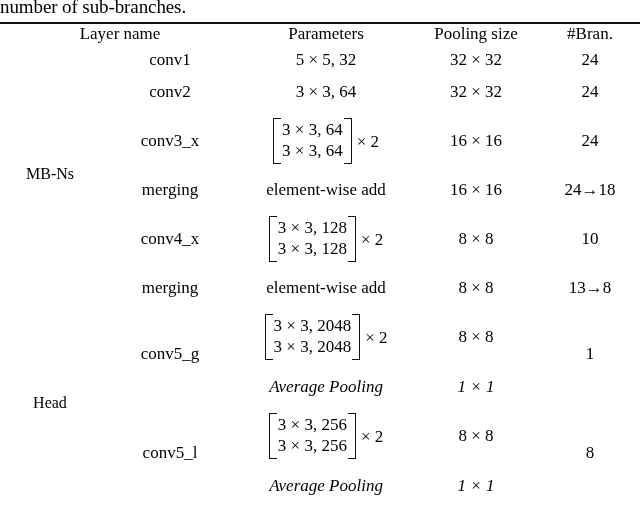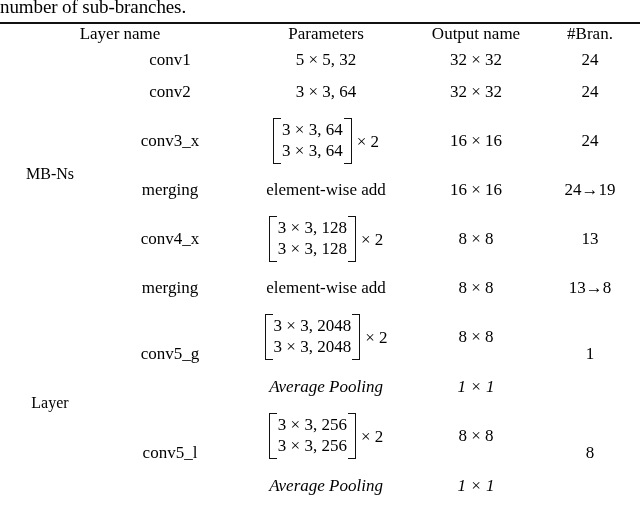--- a/index.html
+++ b/index.html
@@ -107,21 +107,21 @@
       <col style="width:140px">
       <col style="width:172px">
       <col style="width:128px">
       <col style="width:100px">
     </colgroup>
 
     <thead>
       <tr class="h-row rule-top">
         <th colspan="2" class="rule-bottom vline-r">Layer name</th>
         <th class="rule-bottom vline-r">Parameters</th>
-        <th class="rule-bottom vline-r">Output name</th>
+        <th class="rule-bottom vline-r">Pooling size</th>
         <th class="rule-bottom">#Bran.</th>
       </tr>
     </thead>
 
     <tbody>
 
       <tr class="r-small">
         <td rowspan="6" class="vline-r group-label">MB-Ns</td>
         <td class="rule-thin vline-r">conv1</td>
         <td class="rule-thin vline-r">5 × 5, 32</td>
@@ -148,47 +148,47 @@
           </span>
         </td>
         <td class="rule-thin vline-r">16 × 16</td>
         <td class="rule-thin">24</td>
       </tr>
 
       <tr class="r-small">
         <td class="rule-thin vline-r">merging</td>
         <td class="rule-thin vline-r">element-wise add</td>
         <td class="rule-thin vline-r">16 × 16</td>
-        <td class="rule-thin nowrap">24→19</td>
+        <td class="rule-thin nowrap">24→18</td>
       </tr>
 
       <tr class="r-block">
         <td class="rule-thin vline-r">conv4_x</td>
         <td class="rule-thin vline-r">
           <span class="mat">
             <span class="bracket-wrap">
               <span class="mat-row">3 × 3, 128</span>
               <span class="mat-row">3 × 3, 128</span>
             </span>
             <span class="mult">× 2</span>
           </span>
         </td>
         <td class="rule-thin vline-r">8 × 8</td>
-        <td class="rule-thin">13</td>
+        <td class="rule-thin">10</td>
       </tr>
 
       <tr class="r-small">
         <td class="rule-bottom vline-r">merging</td>
         <td class="rule-bottom vline-r">element-wise add</td>
         <td class="rule-bottom vline-r">8 × 8</td>
         <td class="rule-bottom nowrap">13→8</td>
       </tr>
 
       <tr class="r-block">
-        <td rowspan="4" class="vline-r rule-bottom group-label">Layer</td>
+        <td rowspan="4" class="vline-r rule-bottom group-label">Head</td>
         <td rowspan="2" class="rule-thin vline-r">conv5_g</td>
         <td class="sub-rule vline-r">
           <span class="mat">
             <span class="bracket-wrap">
               <span class="mat-row">3 × 3, 2048</span>
               <span class="mat-row">3 × 3, 2048</span>
             </span>
             <span class="mult">× 2</span>
           </span>
         </td>

